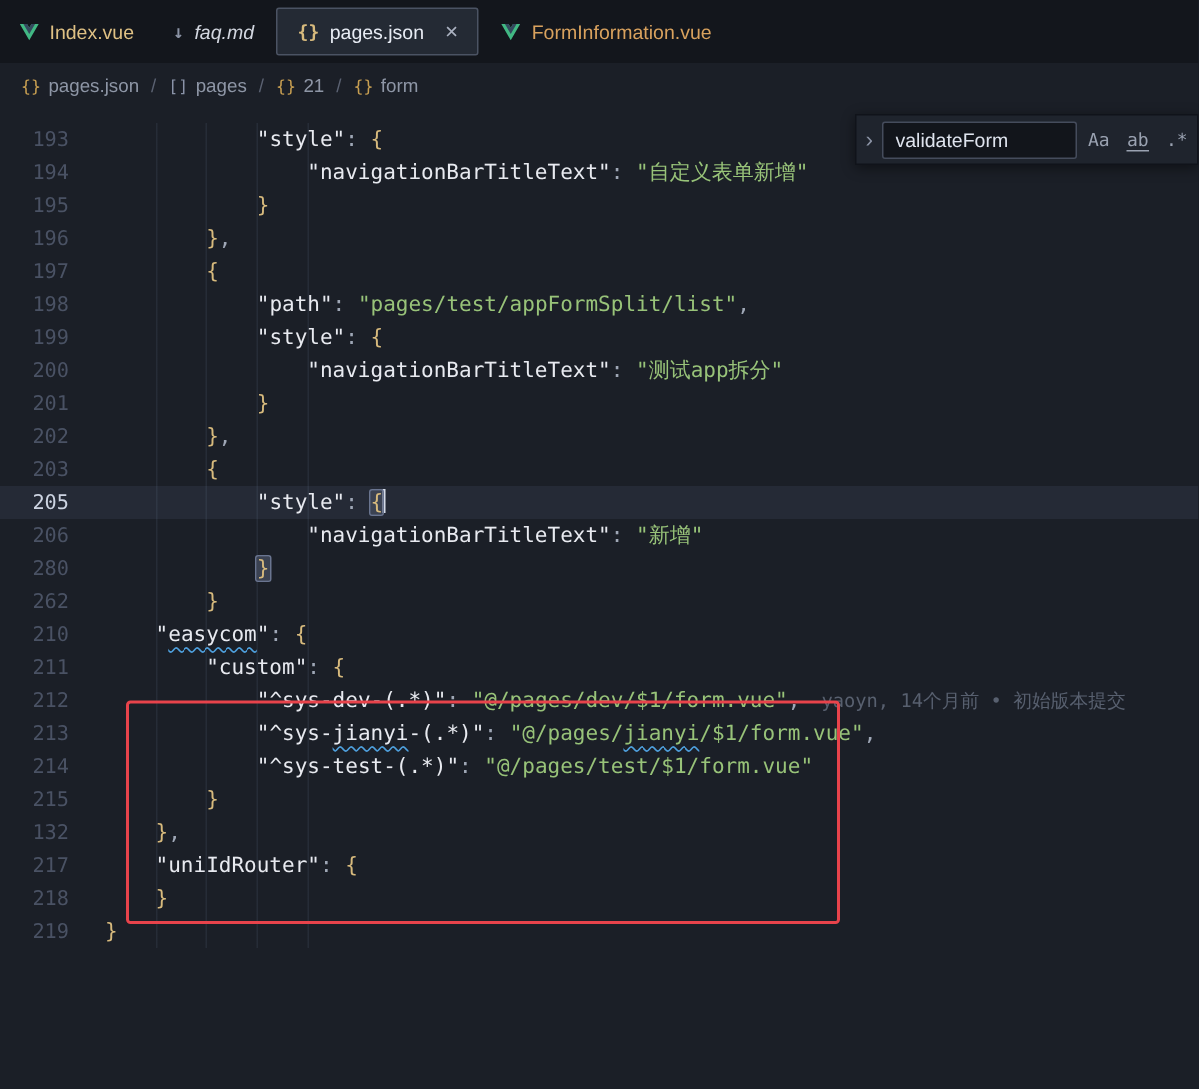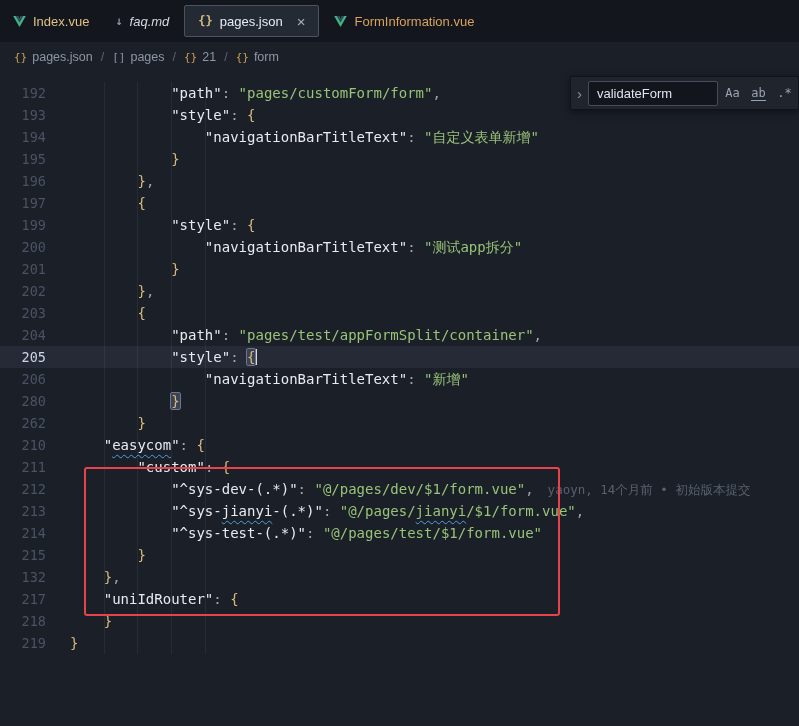--- a/index.html
+++ b/index.html
@@ -99,32 +99,31 @@
     </span>
     <span class="sep">/</span>
     <span class="bitem">
       <span class="bicon" style="color: rgb(201, 160, 82);">{}</span>
       <span>form</span>
     </span>
   </div>
 
 <div class="editor">
   <div class="code-lines">
-      <div class="line"><span class="gutter">192</span><span class="code"><span style="color: rgb(159, 167, 182);">            </span><span style="color: rgb(232, 234, 240);">"path"</span><span style="color: rgb(159, 167, 182);">: </span><span style="color: rgb(152, 195, 121);">"pages/customForm/form"</span><span style="color: rgb(159, 167, 182);">,</span></span></div>
       <div class="line"><span class="gutter">193</span><span class="code"><span style="color: rgb(159, 167, 182);">            </span><span style="color: rgb(232, 234, 240);">"style"</span><span style="color: rgb(159, 167, 182);">: </span><span style="color: rgb(215, 186, 125);">{</span></span></div>
       <div class="line"><span class="gutter">194</span><span class="code"><span style="color: rgb(159, 167, 182);">                </span><span style="color: rgb(232, 234, 240);">"navigationBarTitleText"</span><span style="color: rgb(159, 167, 182);">: </span><span style="color: rgb(152, 195, 121);">"自定义表单新增"</span></span></div>
       <div class="line"><span class="gutter">195</span><span class="code"><span style="color: rgb(159, 167, 182);">            </span><span style="color: rgb(215, 186, 125);">}</span></span></div>
       <div class="line"><span class="gutter">196</span><span class="code"><span style="color: rgb(159, 167, 182);">        </span><span style="color: rgb(215, 186, 125);">}</span><span style="color: rgb(159, 167, 182);">,</span></span></div>
       <div class="line"><span class="gutter">197</span><span class="code"><span style="color: rgb(159, 167, 182);">        </span><span style="color: rgb(215, 186, 125);">{</span></span></div>
+      <div class="line"><span class="gutter">198</span><span class="code"><span style="color: rgb(159, 167, 182);">            </span><span style="color: rgb(232, 234, 240);">"path"</span><span style="color: rgb(159, 167, 182);">: </span><span style="color: rgb(152, 195, 121);">"pages/test/appFormSplit/list"</span><span style="color: rgb(159, 167, 182);">,</span></span></div>
       <div class="line"><span class="gutter">199</span><span class="code"><span style="color: rgb(159, 167, 182);">            </span><span style="color: rgb(232, 234, 240);">"style"</span><span style="color: rgb(159, 167, 182);">: </span><span style="color: rgb(215, 186, 125);">{</span></span></div>
       <div class="line"><span class="gutter">200</span><span class="code"><span style="color: rgb(159, 167, 182);">                </span><span style="color: rgb(232, 234, 240);">"navigationBarTitleText"</span><span style="color: rgb(159, 167, 182);">: </span><span style="color: rgb(152, 195, 121);">"测试app拆分"</span></span></div>
       <div class="line"><span class="gutter">201</span><span class="code"><span style="color: rgb(159, 167, 182);">            </span><span style="color: rgb(215, 186, 125);">}</span></span></div>
       <div class="line"><span class="gutter">202</span><span class="code"><span style="color: rgb(159, 167, 182);">        </span><span style="color: rgb(215, 186, 125);">}</span><span style="color: rgb(159, 167, 182);">,</span></span></div>
       <div class="line"><span class="gutter">203</span><span class="code"><span style="color: rgb(159, 167, 182);">        </span><span style="color: rgb(215, 186, 125);">{</span></span></div>
-      <div class="line"><span class="gutter">204</span><span class="code"><span style="color: rgb(159, 167, 182);">            </span><span style="color: rgb(232, 234, 240);">"path"</span><span style="color: rgb(159, 167, 182);">: </span><span style="color: rgb(152, 195, 121);">"pages/test/appFormSplit/container"</span><span style="color: rgb(159, 167, 182);">,</span></span></div>
       <div class="line active"><span class="gutter">205</span><span class="code"><span style="color: rgb(159, 167, 182);">            </span><span style="color: rgb(232, 234, 240);">"style"</span><span style="color: rgb(159, 167, 182);">: </span><span class="match" style="color: rgb(215, 186, 125);">{</span><span class="caret"></span></span></div>
       <div class="line"><span class="gutter">206</span><span class="code"><span style="color: rgb(159, 167, 182);">                </span><span style="color: rgb(232, 234, 240);">"navigationBarTitleText"</span><span style="color: rgb(159, 167, 182);">: </span><span style="color: rgb(152, 195, 121);">"新增"</span></span></div>
       <div class="line"><span class="gutter">280</span><span class="code"><span style="color: rgb(159, 167, 182);">            </span><span class="match" style="color: rgb(215, 186, 125);">}</span></span></div>
       <div class="line"><span class="gutter">262</span><span class="code"><span style="color: rgb(159, 167, 182);">        </span><span style="color: rgb(215, 186, 125);">}</span></span></div>
       <div class="line"><span class="gutter">210</span><span class="code"><span style="color: rgb(159, 167, 182);">    </span><span style="color: rgb(232, 234, 240);">"</span><span class="sq" style="color: rgb(232, 234, 240);">easycom</span><span style="color: rgb(232, 234, 240);">"</span><span style="color: rgb(159, 167, 182);">: </span><span style="color: rgb(215, 186, 125);">{</span></span></div>
       <div class="line"><span class="gutter">211</span><span class="code"><span style="color: rgb(159, 167, 182);">        </span><span style="color: rgb(232, 234, 240);">"custom"</span><span style="color: rgb(159, 167, 182);">: </span><span style="color: rgb(215, 186, 125);">{</span></span></div>
       <div class="line"><span class="gutter">212</span><span class="code"><span style="color: rgb(159, 167, 182);">            </span><span style="color: rgb(232, 234, 240);">"^sys-dev-(.*)"</span><span style="color: rgb(159, 167, 182);">: </span><span style="color: rgb(152, 195, 121);">"@/pages/dev/$1/form.vue"</span><span style="color: rgb(159, 167, 182);">,</span><span class="blame">yaoyn, 14个月前 • 初始版本提交</span></span></div>
       <div class="line"><span class="gutter">213</span><span class="code"><span style="color: rgb(159, 167, 182);">            </span><span style="color: rgb(232, 234, 240);">"^sys-</span><span class="sq" style="color: rgb(232, 234, 240);">jianyi</span><span style="color: rgb(232, 234, 240);">-(.*)"</span><span style="color: rgb(159, 167, 182);">: </span><span style="color: rgb(152, 195, 121);">"@/pages/</span><span class="sq" style="color: rgb(152, 195, 121);">jianyi</span><span style="color: rgb(152, 195, 121);">/$1/form.vue"</span><span style="color: rgb(159, 167, 182);">,</span></span></div>
       <div class="line"><span class="gutter">214</span><span class="code"><span style="color: rgb(159, 167, 182);">            </span><span style="color: rgb(232, 234, 240);">"^sys-test-(.*)"</span><span style="color: rgb(159, 167, 182);">: </span><span style="color: rgb(152, 195, 121);">"@/pages/test/$1/form.vue"</span></span></div>
       <div class="line"><span class="gutter">215</span><span class="code"><span style="color: rgb(159, 167, 182);">        </span><span style="color: rgb(215, 186, 125);">}</span></span></div>

